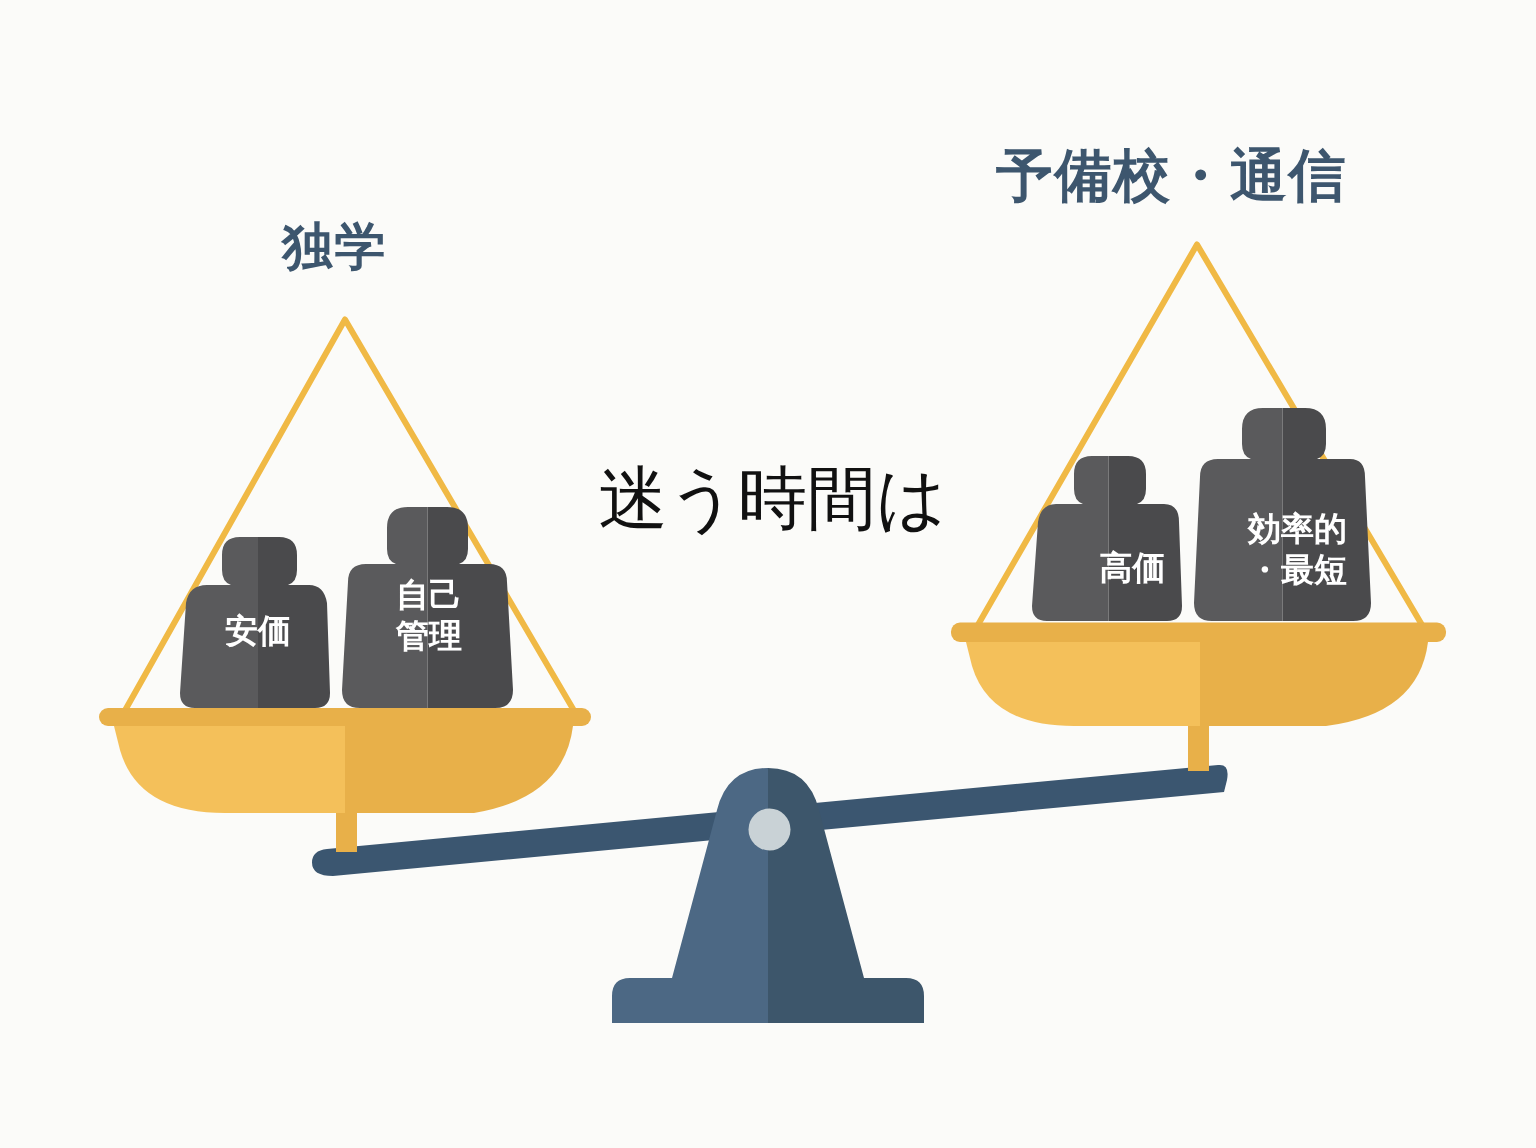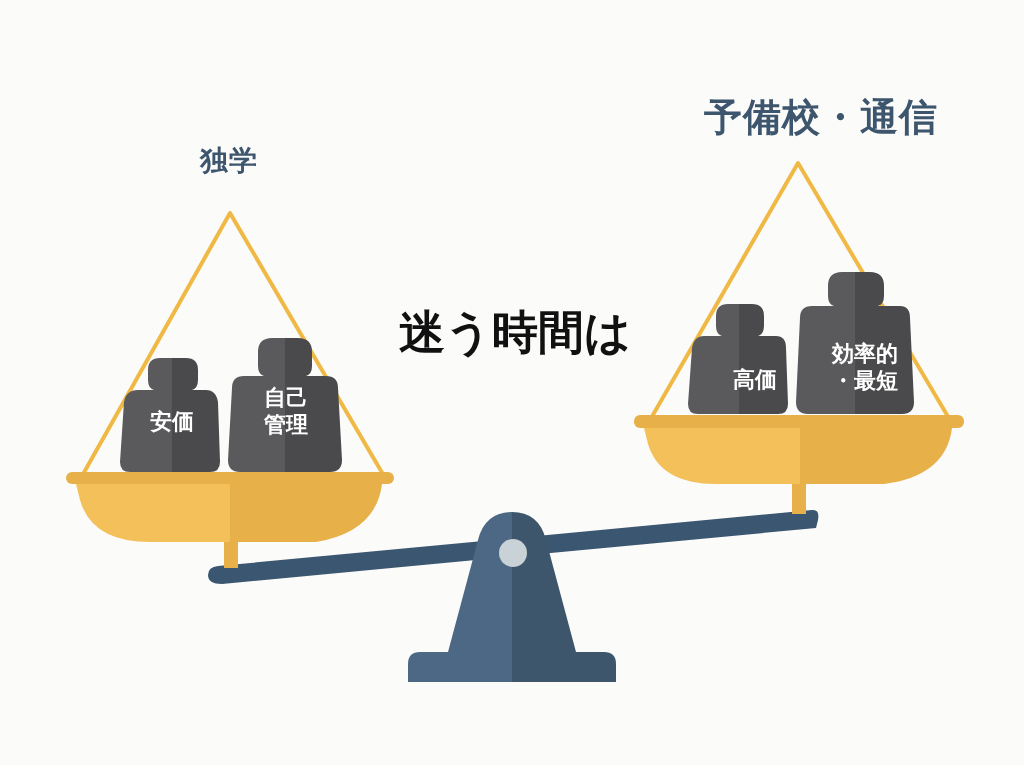--- a/index.html
+++ b/index.html
@@ -7,25 +7,25 @@
       width: 1024px; height: 765px;
       background: #fbfbf9;
       position: relative; overflow: hidden;
       font-family: "DejaVu Sans", sans-serif;
     }
     .stage { position: absolute; left: 0; top: 0; width: 1024px; height: 765px; }
     .label {
       position: absolute; font-weight: bold; color: #3d566e;
       white-space: nowrap; letter-spacing: 1px;
     }
-    #label-left { left: 200px; top: 142px; font-size: 28px; }
-    #label-right { left: 704px; top: 92px; font-size: 38px; }
+    #label-left { left: 188px; top: 142px; font-size: 34px; }
+    #label-right { left: 664px; top: 92px; font-size: 38px; }
     .center-msg {
       position: absolute; left: 372px; top: 302px; width: 286px;
-      text-align: center; font-weight: bold; color: #111;
+      text-align: center; font-weight: normal; color: #111;
       font-size: 46px; line-height: 60px;
     }
     .weight-text {
       position: absolute; color: #ffffff; font-weight: bold;
       text-align: center; font-size: 22px; line-height: 27px;
     }
   </style>
 </head>
 <body>
 

